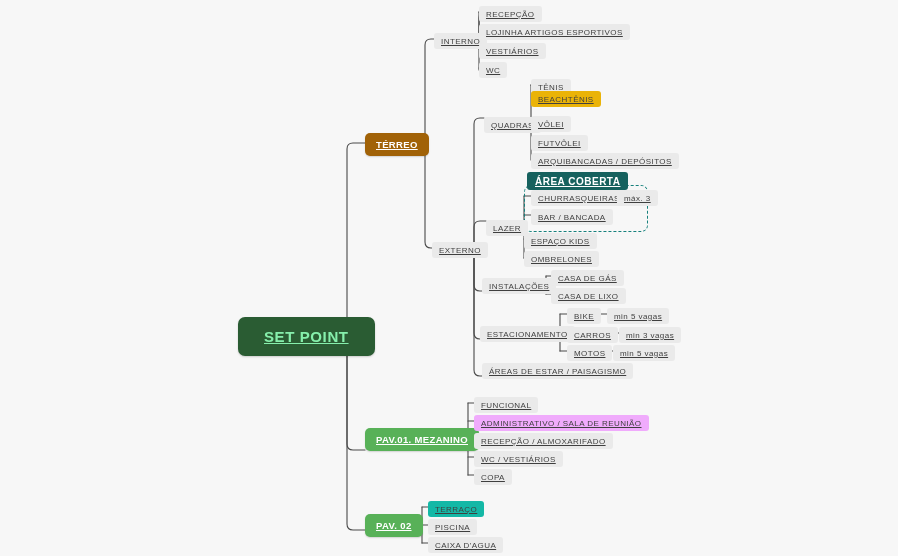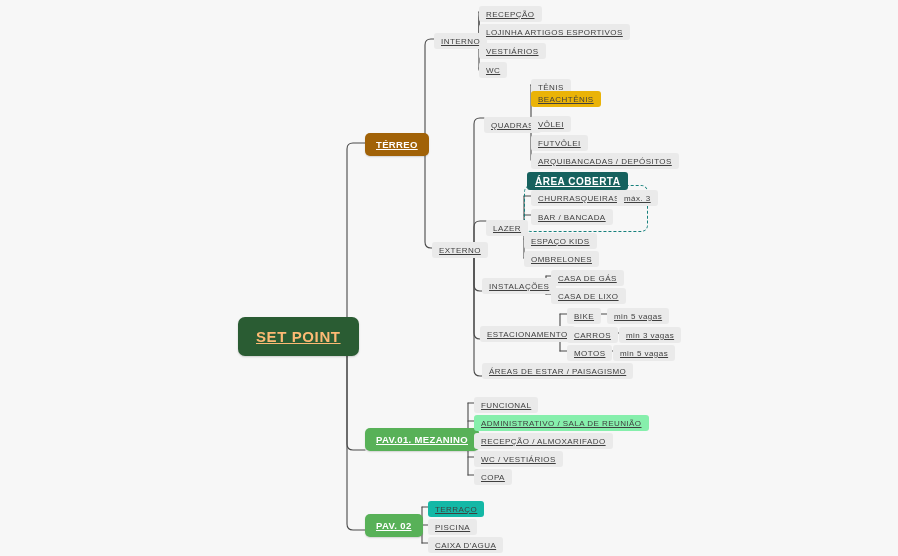--- a/index.html
+++ b/index.html
@@ -14,24 +14,24 @@
 
   .node{
     position:absolute;
     display:flex;align-items:center;
     white-space:nowrap;
     box-sizing:border-box;
   }
   
   .n-root{
     background:#2a5c33;
-    color:#fdba74;
+    color:#86efac;
     font-size:15px;font-weight:bold;letter-spacing:.6px;
     border-radius:7px;
-    padding:11px 18px;
+    padding:11px 26px;
     box-shadow:0 1px 2px rgba(0,0,0,.18);
   }
   
   .n-green{
     background:#58b158;
     color:#ffffff;
     font-size:9.5px;font-weight:bold;letter-spacing:.35px;
     border-radius:5px;
     padding:6px 11px;
     box-shadow:0 1px 1.5px rgba(0,0,0,.15);
@@ -161,21 +161,21 @@
       <div class="node n-gray" style="left: 551px; top: 288px; background: rgb(234, 234, 234);">CASA DE LIXO</div>
       <div class="node n-gray" style="left: 480px; top: 326px; background: rgb(234, 234, 234);">ESTACIONAMENTO</div>
       <div class="node n-gray" style="left: 567px; top: 308px; background: rgb(234, 234, 234);">BIKE</div>
       <div class="node n-gray" style="left: 607px; top: 308px; background: rgb(234, 234, 234);">min 5 vagas</div>
       <div class="node n-gray" style="left: 567px; top: 327px; background: rgb(234, 234, 234);">CARROS</div>
       <div class="node n-gray" style="left: 619px; top: 327px; background: rgb(234, 234, 234);">min 3 vagas</div>
       <div class="node n-gray" style="left: 567px; top: 345px; background: rgb(234, 234, 234);">MOTOS</div>
       <div class="node n-gray" style="left: 613px; top: 345px; background: rgb(234, 234, 234);">min 5 vagas</div>
       <div class="node n-gray" style="left: 482px; top: 363px; background: rgb(234, 234, 234);">ÁREAS DE ESTAR / PAISAGISMO</div>
       <div class="node n-gray" style="left: 474px; top: 397px; background: rgb(234, 234, 234);">FUNCIONAL</div>
-      <div class="node n-gray" style="left: 474px; top: 415px; background: #86efac;">ADMINISTRATIVO / SALA DE REUNIÃO</div>
+      <div class="node n-gray" style="left: 474px; top: 415px; background: #f0abfc;">ADMINISTRATIVO / SALA DE REUNIÃO</div>
       <div class="node n-gray" style="left: 474px; top: 433px; background: rgb(234, 234, 234);">RECEPÇÃO / ALMOXARIFADO</div>
       <div class="node n-gray" style="left: 474px; top: 451px; background: rgb(234, 234, 234);">WC / VESTIÁRIOS</div>
       <div class="node n-gray" style="left: 474px; top: 469px; background: rgb(234, 234, 234);">COPA</div>
       <div class="node n-gray" style="left: 428px; top: 501px; background: #14b8a6;">TERRAÇO</div>
       <div class="node n-gray" style="left: 428px; top: 519px; background: rgb(234, 234, 234);">PISCINA</div>
       <div class="node n-gray" style="left: 428px; top: 537px; background: rgb(234, 234, 234);">CAIXA D'AGUA</div>
     </div>
 </div>
 
 </body></html>

